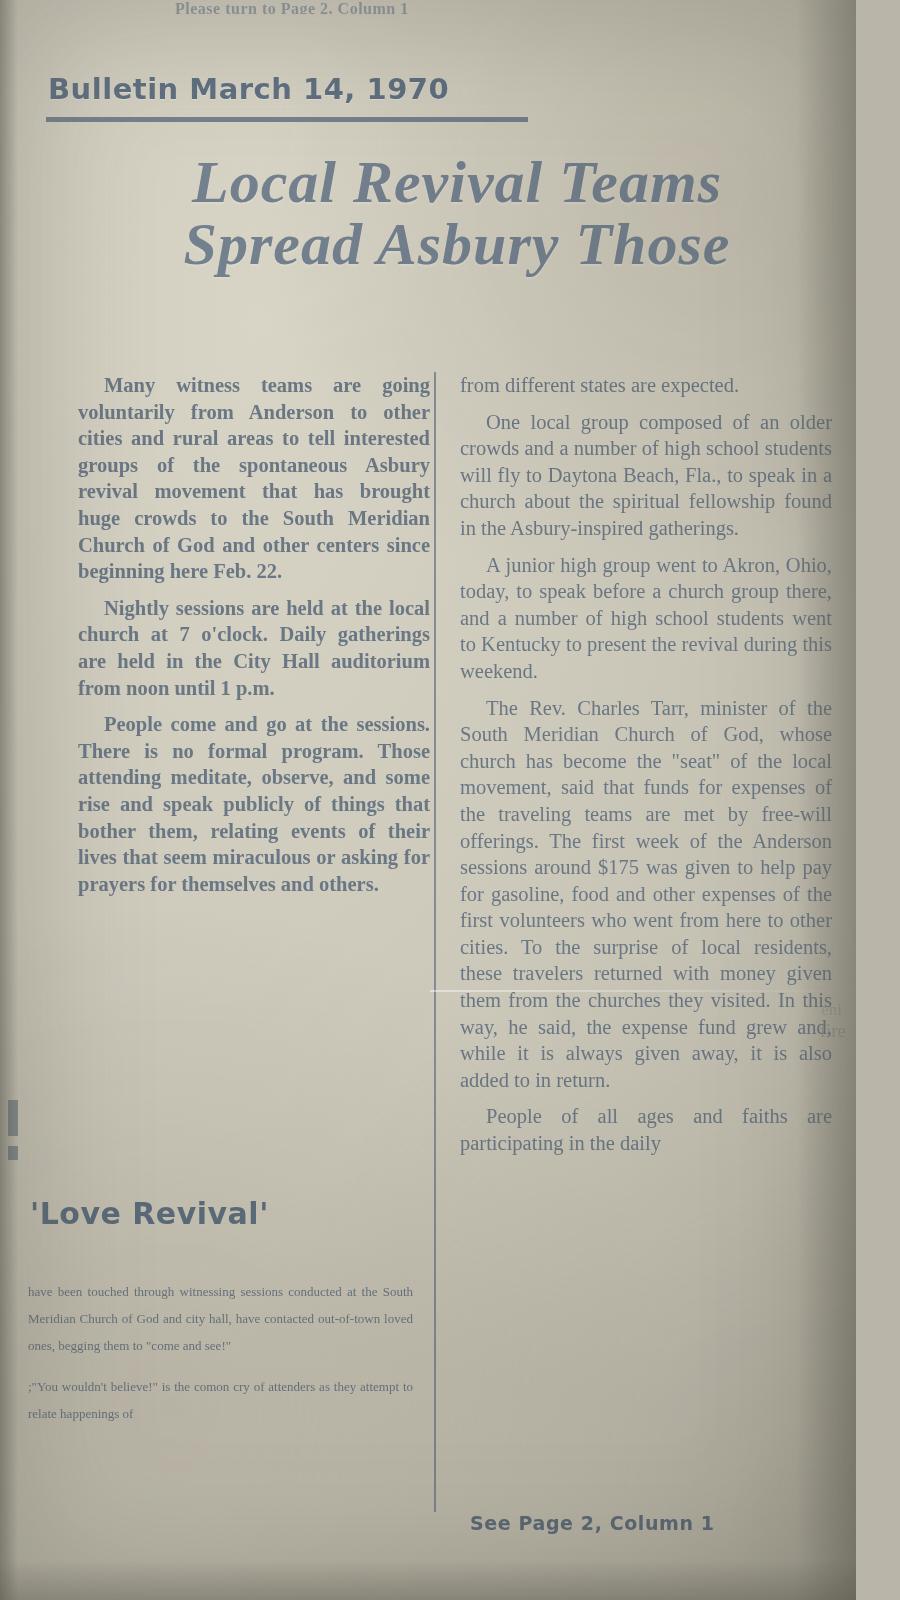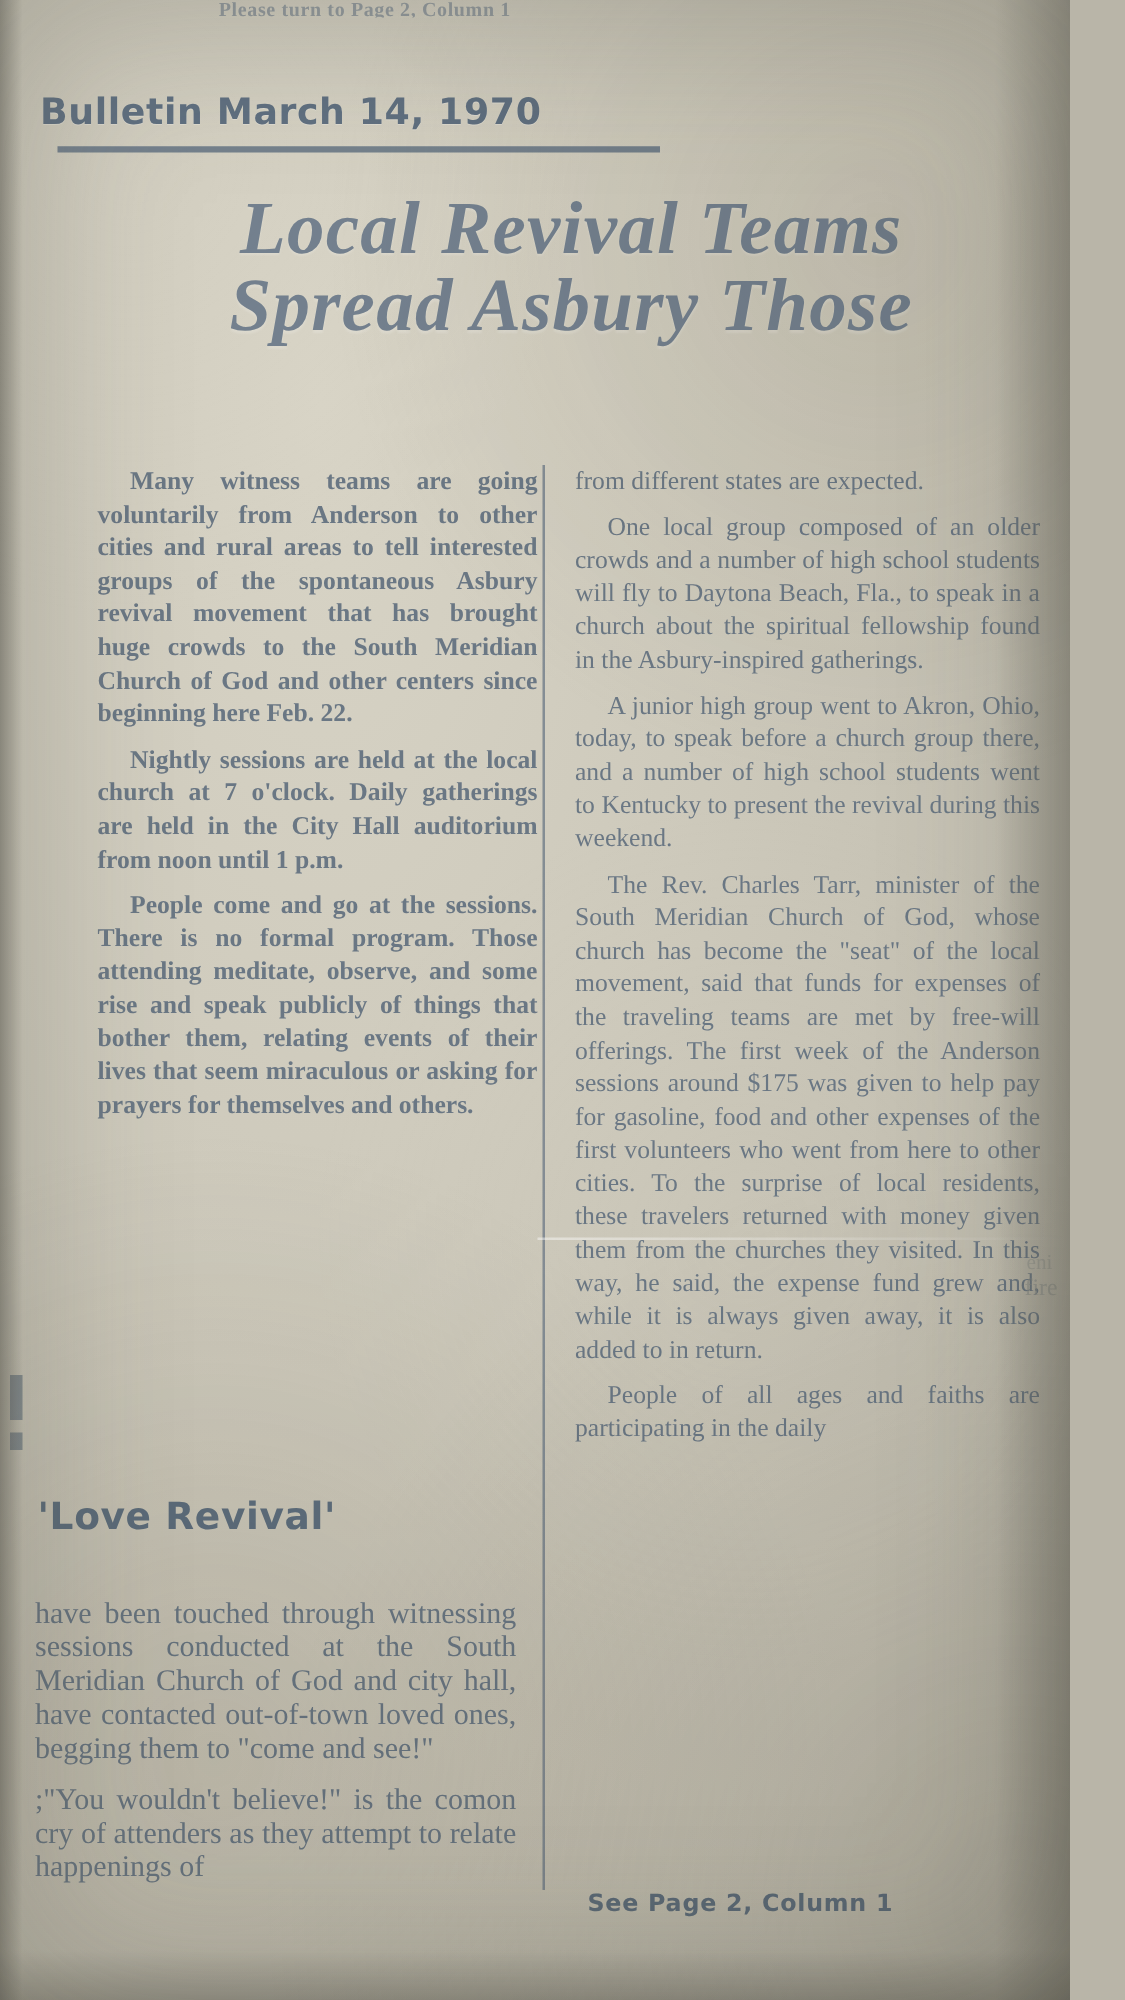--- a/index.html
+++ b/index.html
@@ -71,21 +71,21 @@
   .edge-bottom {
     position: absolute;
     left: 0; right: 0; bottom: 0;
     height: 40px;
     background: linear-gradient(to top, rgba(86,84,74,.35), rgba(86,84,74,0));
   }
 
   .bulletin {
     position: absolute;
     top: 72px;
-    left: 32px;
+    left: 48px;
     font-family: "DejaVu Sans", sans-serif;
     font-weight: bold;
     font-size: 29px;
     letter-spacing: 0.5px;
     color: #5f6f80;
     text-shadow: 0 1px 0 rgba(255,255,255,.25);
   }
   .bulletin-rule {
     position: absolute;
     top: 117px;
@@ -162,21 +162,21 @@
     letter-spacing: .5px;
     color: #5e6e7d;
   }
 
   #col-left-2 {
     position: absolute;
     top: 1278px;
     left: 28px;
     width: 385px;
     font-family: "Liberation Serif", serif;
-    font-size: 24px;
+    font-size: 13px;
     line-height: 27px;
     color: #6a7784;
     text-align: justify;
   }
   #col-left-2 p { margin: 0 0 14px 0; text-indent: 0; }
 
   .seepage {
     position: absolute;
     top: 1512px;
     left: 470px;

